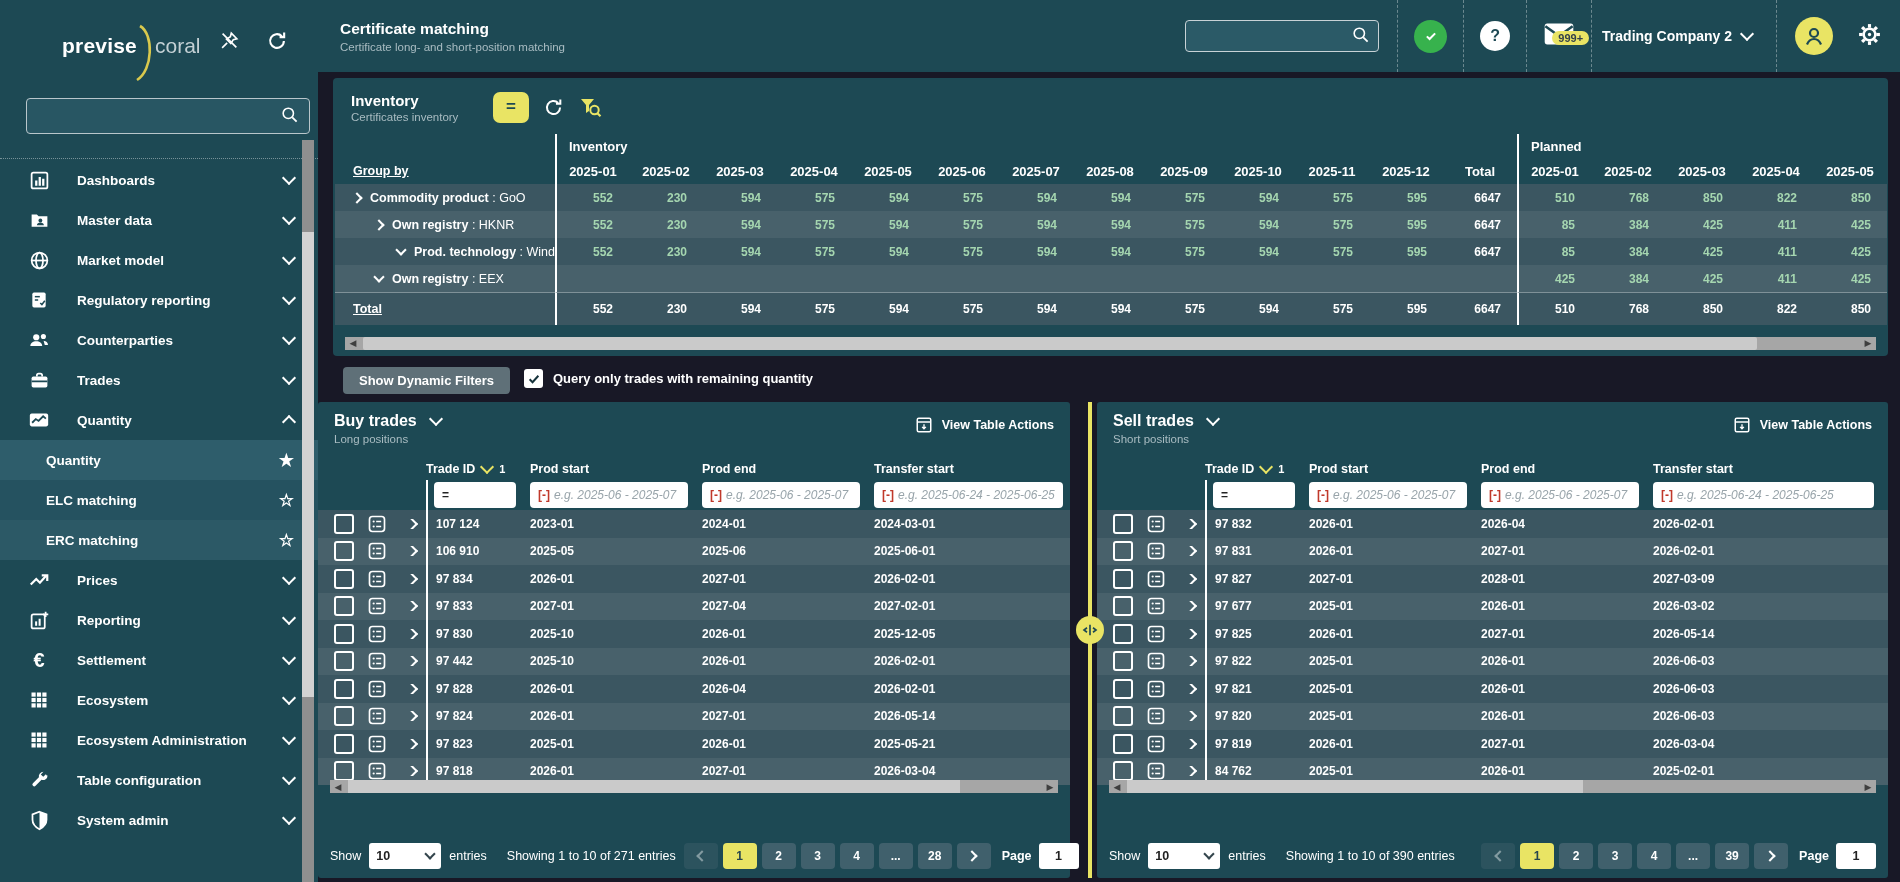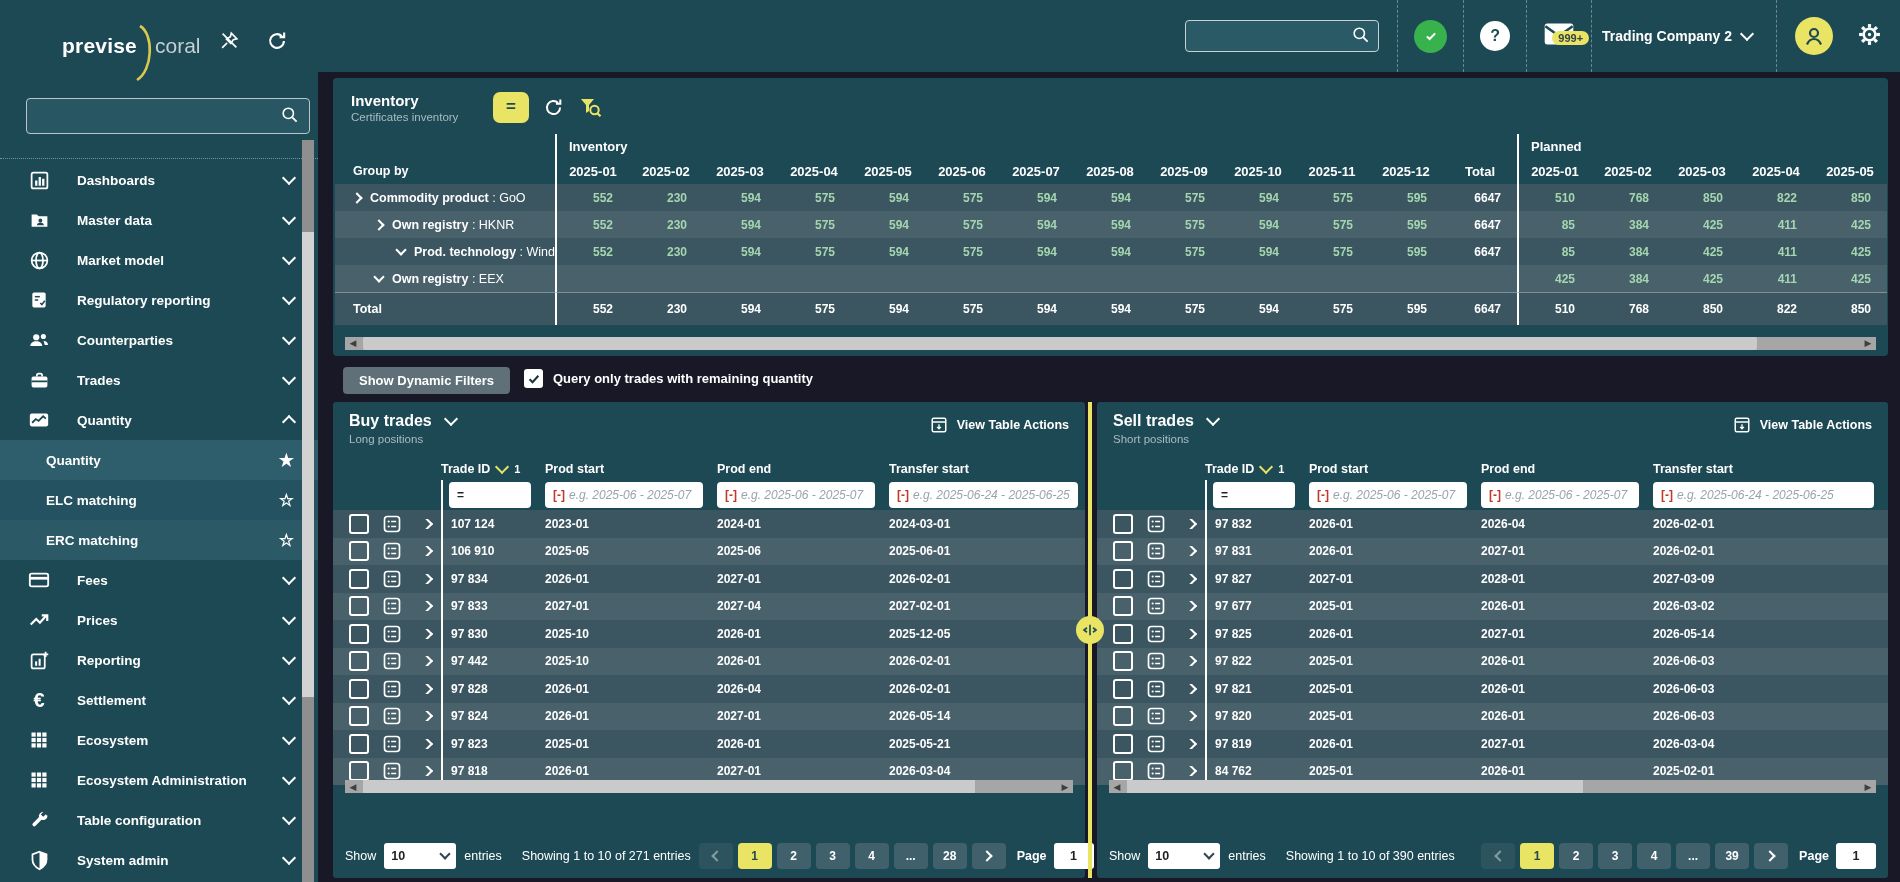--- a/index.html
+++ b/index.html
@@ -65,40 +65,40 @@
   .btn-eq{width:36px;height:31px;background:#e9e464;border-radius:7px;color:#1d4954;font-weight:800;font-size:17px;
     display:flex;align-items:center;justify-content:center;cursor:pointer;}
   .inv-btn{margin-left:14px;cursor:pointer;display:flex;align-items:center;}
   .inv-grid{display:grid;margin-left:2px;
     grid-template-columns:220px repeat(12,74px) 74px repeat(5,74px);
     grid-template-rows:24px 26px 27px 27px 27px 27px 33px;}
   .inv-grid>div{display:flex;align-items:center;overflow:hidden;}
   .inv-grid .sep{border-left:2px solid #fff;}
   .ghdr{color:#fff;font-weight:700;font-size:13px;padding-left:12px;}
   .mhdr{color:#fff;font-weight:700;font-size:13px;justify-content:center;}
-  .gby{color:#fff;font-weight:700;font-size:12.5px;padding-left:18px;}
+  .gby{color:#fff;font-weight:700;font-size:12.5px;padding-left:18px;text-decoration:underline;}
   .glabel{color:#fff;font-size:12.5px;gap:9px;white-space:nowrap;}
   .glabel b{font-weight:700;}
   .val{color:#a5d6b0;font-weight:600;font-size:12px;justify-content:flex-end;padding-right:16px;}
   .val.white{color:#fff;font-weight:700;}
   .rA{background:#3b5661;}
   .rB{background:#48616b;}
   .rT{background:#3b5661;border-top:1px solid rgba(255,255,255,.35);}
   .hscroll{position:absolute;left:12px;right:12px;bottom:6px;height:13px;background:#a6a6a6;display:flex;align-items:center;}
   .hscroll .arr{width:16px;text-align:center;color:#3f3f3f;font-size:9px;line-height:13px;flex:none;}
   .hscroll .track{position:relative;flex:1;height:13px;}
   .hscroll .hthumb{position:absolute;top:0;left:2px;height:13px;background:#cacaca;border-radius:2px;}
   
   .dyn-btn{position:absolute;left:343px;top:367px;height:27px;padding:0 16px;background:#5f7078;color:#fff;
     border-radius:4px;font-size:13px;font-weight:600;display:flex;align-items:center;cursor:pointer;}
   .query-wrap{position:absolute;left:524px;top:369px;display:flex;align-items:center;gap:10px;color:#fff;font-size:13px;font-weight:600;}
   .qcheck{width:19px;height:19px;background:#fff;border-radius:3px;display:flex;align-items:center;justify-content:center;cursor:pointer;}
   
   .trade-panel{position:absolute;top:402px;height:476px;background:#1d4954;border-radius:3px;}
-  .tp-buy{left:333px;width:752px;}
+  .tp-buy{left:318px;width:752px;}
   .tp-sell{left:1097px;width:791px;}
   .tp-head{height:46px;display:flex;align-items:flex-start;padding:10px 16px 0 16px;}
   .tp-title{color:#fff;font-size:16px;font-weight:700;display:flex;align-items:center;gap:14px;cursor:pointer;}
   .tp-sub{color:#a9bcc2;font-size:11.5px;margin-top:3px;}
   .tp-actions{margin-left:auto;display:flex;align-items:center;gap:9px;color:#fff;font-size:12.5px;font-weight:700;cursor:pointer;margin-top:4px;white-space:nowrap;}
   .tgrid{display:grid;grid-template-columns:30px 38px 30px 104px 172px 172px 1fr;align-items:center;padding-left:10px;}
   .tcols{height:22px;}
   .tcols .clabel{color:#fff;font-weight:700;font-size:12.5px;display:flex;align-items:center;gap:7px;white-space:nowrap;cursor:pointer;}
   .tcols .sortnum{font-size:11px;font-weight:700;color:#fff;}
   .tfilters{height:30px;}
@@ -263,30 +263,20 @@
           <span class="mi-label">ELC matching</span>
           <span class="star">☆</span>
         </div>
         <div class="menu-item sub hl">
           <span class="mi-label">ERC matching</span>
           <span class="star">☆</span>
         </div>
         <div class="menu-item">
           <span class="mi-icon">
             <svg width="22" height="22" viewBox="0 0 24 24">
-              <rect x="2" y="5" width="20" height="14" rx="2" fill="none" stroke="#fff" stroke-width="2"></rect>
-              <rect x="2" y="8.6" width="20" height="3" fill="#fff"></rect>
-            </svg>
-          </span>
-          <span class="mi-label">Fees</span>
-          <i class="chev down"></i>
-        </div>
-        <div class="menu-item">
-          <span class="mi-icon">
-            <svg width="22" height="22" viewBox="0 0 24 24">
               <path d="M3 17l6-6 4 4 7-8" fill="none" stroke="#fff" stroke-width="2.4"></path>
               <path d="M15 7h6v6" fill="none" stroke="#fff" stroke-width="2.4"></path>
             </svg>
           </span>
           <span class="mi-label">Prices</span>
           <i class="chev down"></i>
         </div>
         <div class="menu-item">
           <span class="mi-icon">
             <svg width="21" height="21" viewBox="0 0 24 24">
@@ -363,20 +353,24 @@
           <span class="mi-label">System admin</span>
           <i class="chev down"></i>
         </div>
       </div>
     <div class="side-scroll">
         <div class="thumb"></div>
       </div>
   </div>
 
   <div class="hdr">
+    <div class="hdr-titleblock">
+      <div class="hdr-title">Certificate matching</div>
+      <div class="hdr-sub">Certificate long- and short-position matching</div>
+    </div>
     <div class="hdr-right">
       <div class="hdr-search">
         <input type="text" placeholder="" style="">
         <span>
           <svg width="19" height="19" viewBox="0 0 24 24">
               <circle cx="10.5" cy="10.5" r="6.5" fill="none" stroke="#fff" stroke-width="2"></circle>
               <line x1="15.5" y1="15.5" x2="21" y2="21" stroke="#fff" stroke-width="2.3"></line>
             </svg>
         </span>
       </div>

